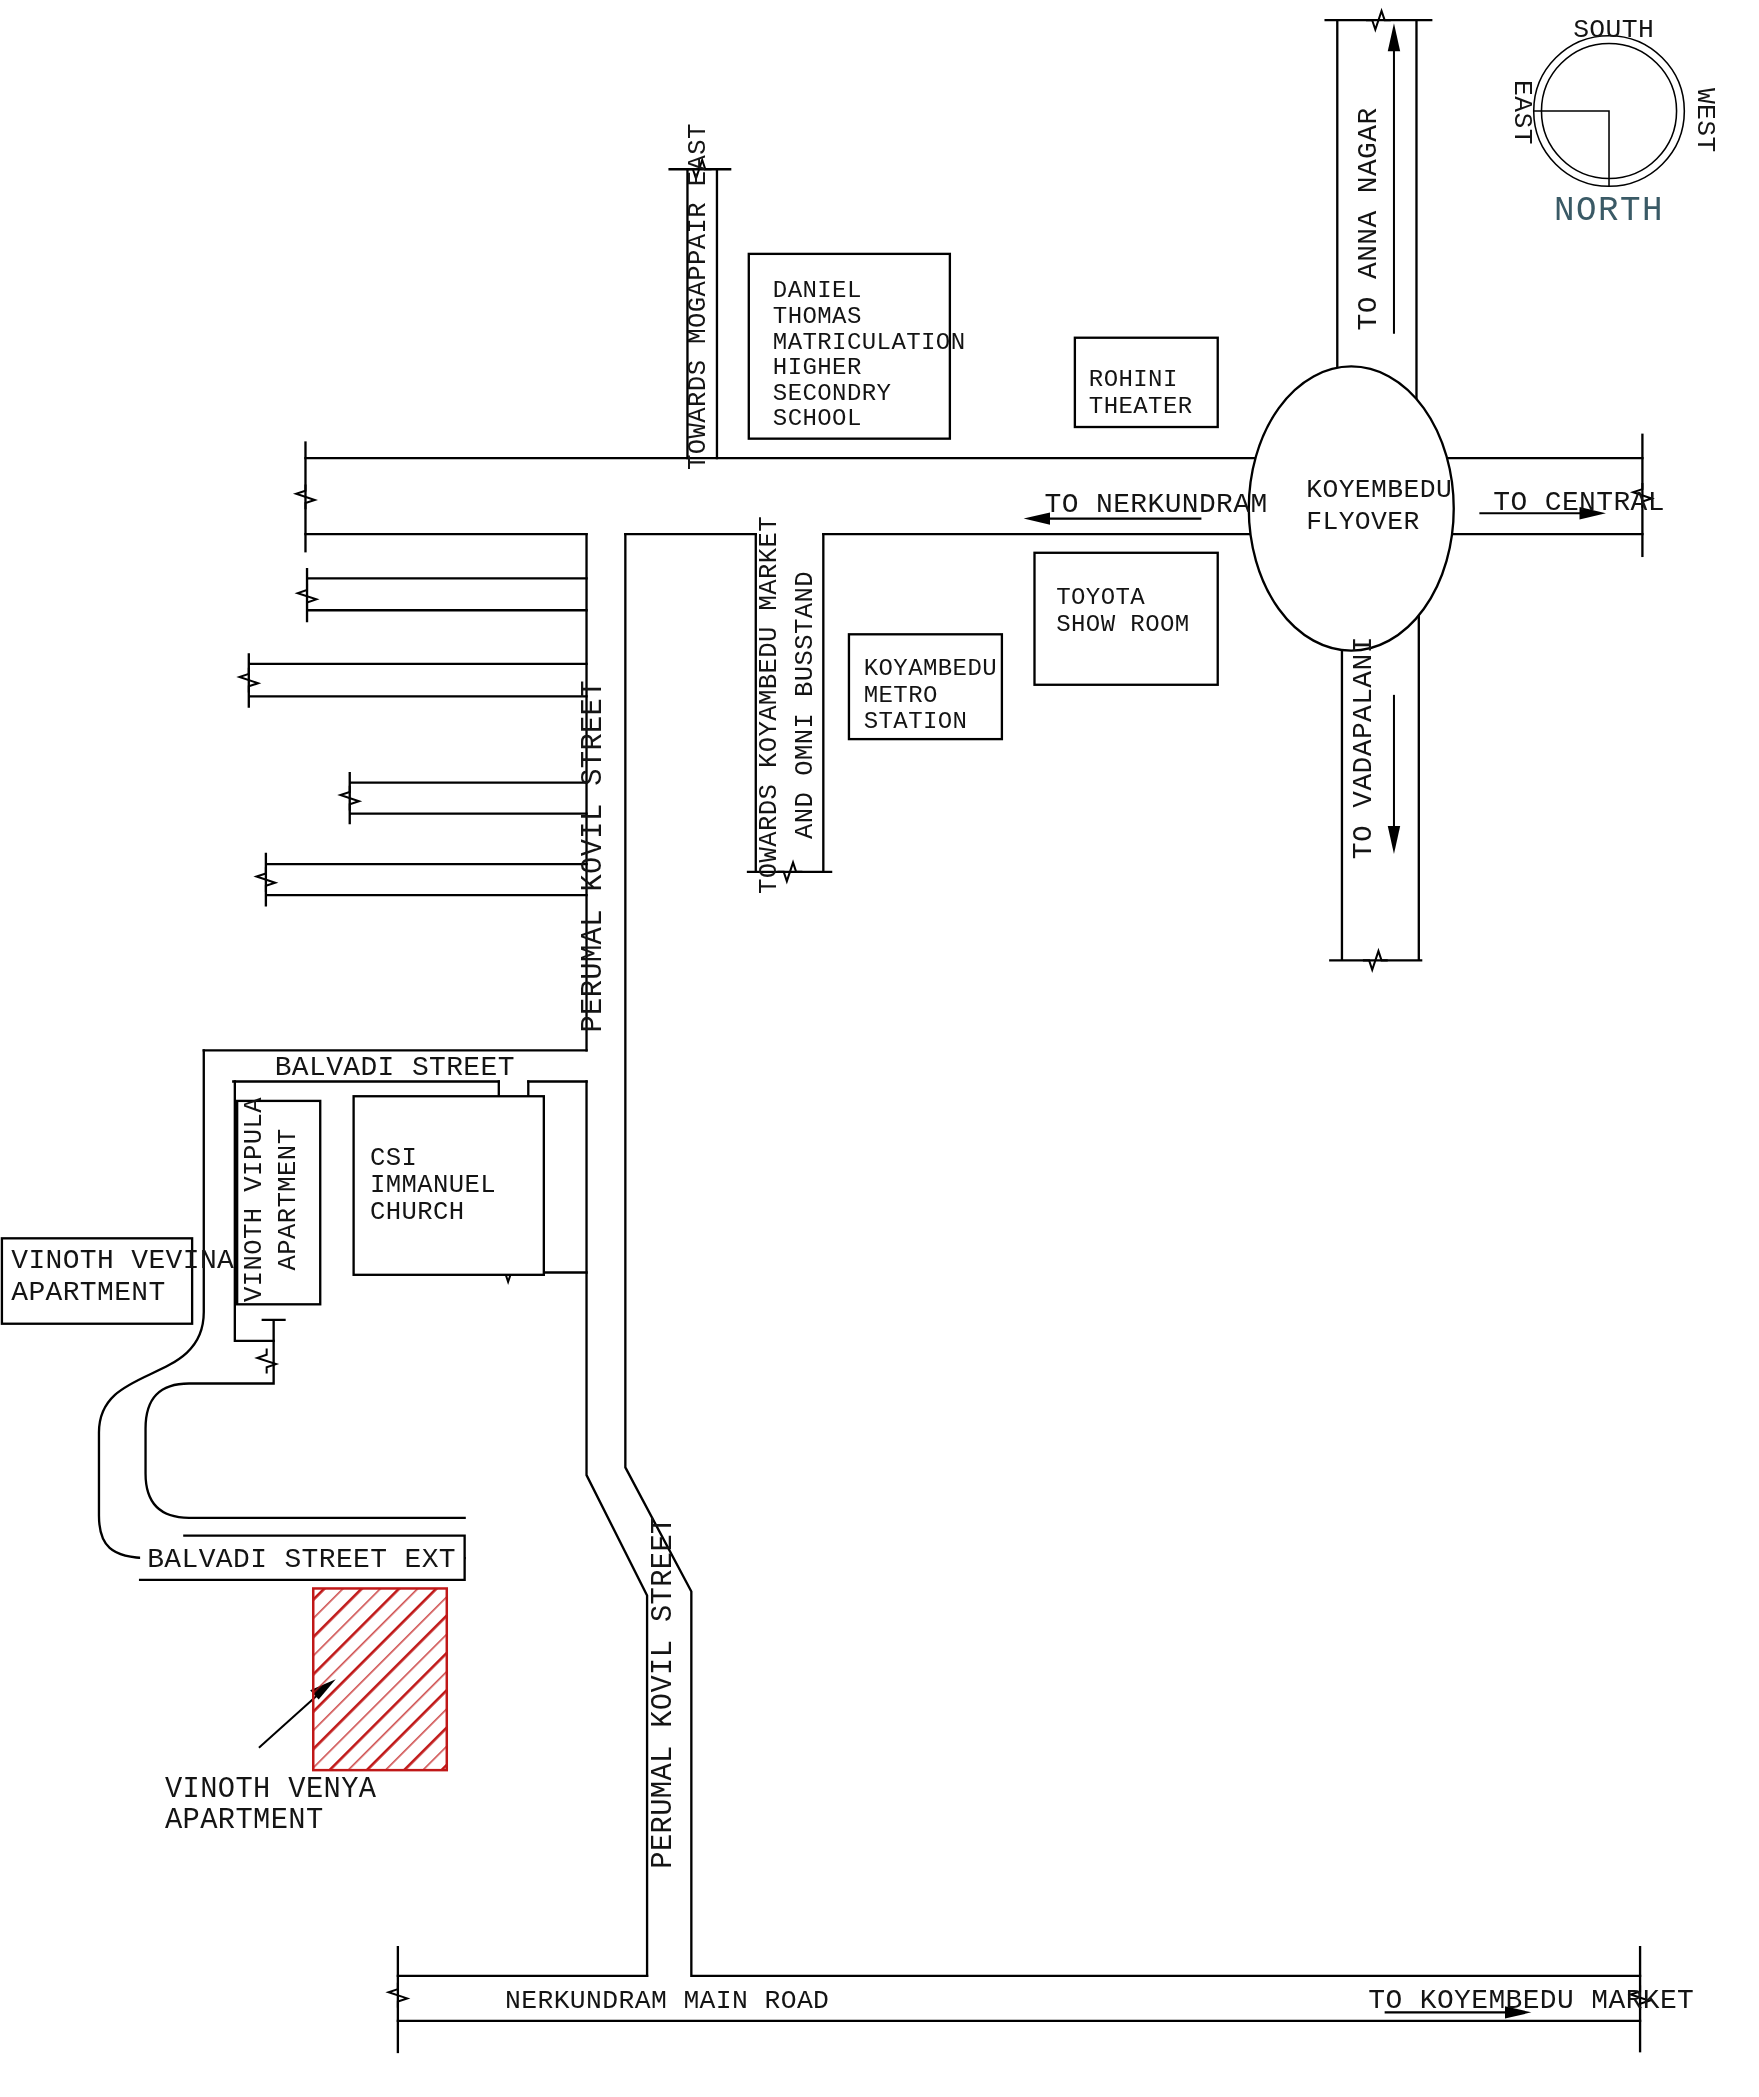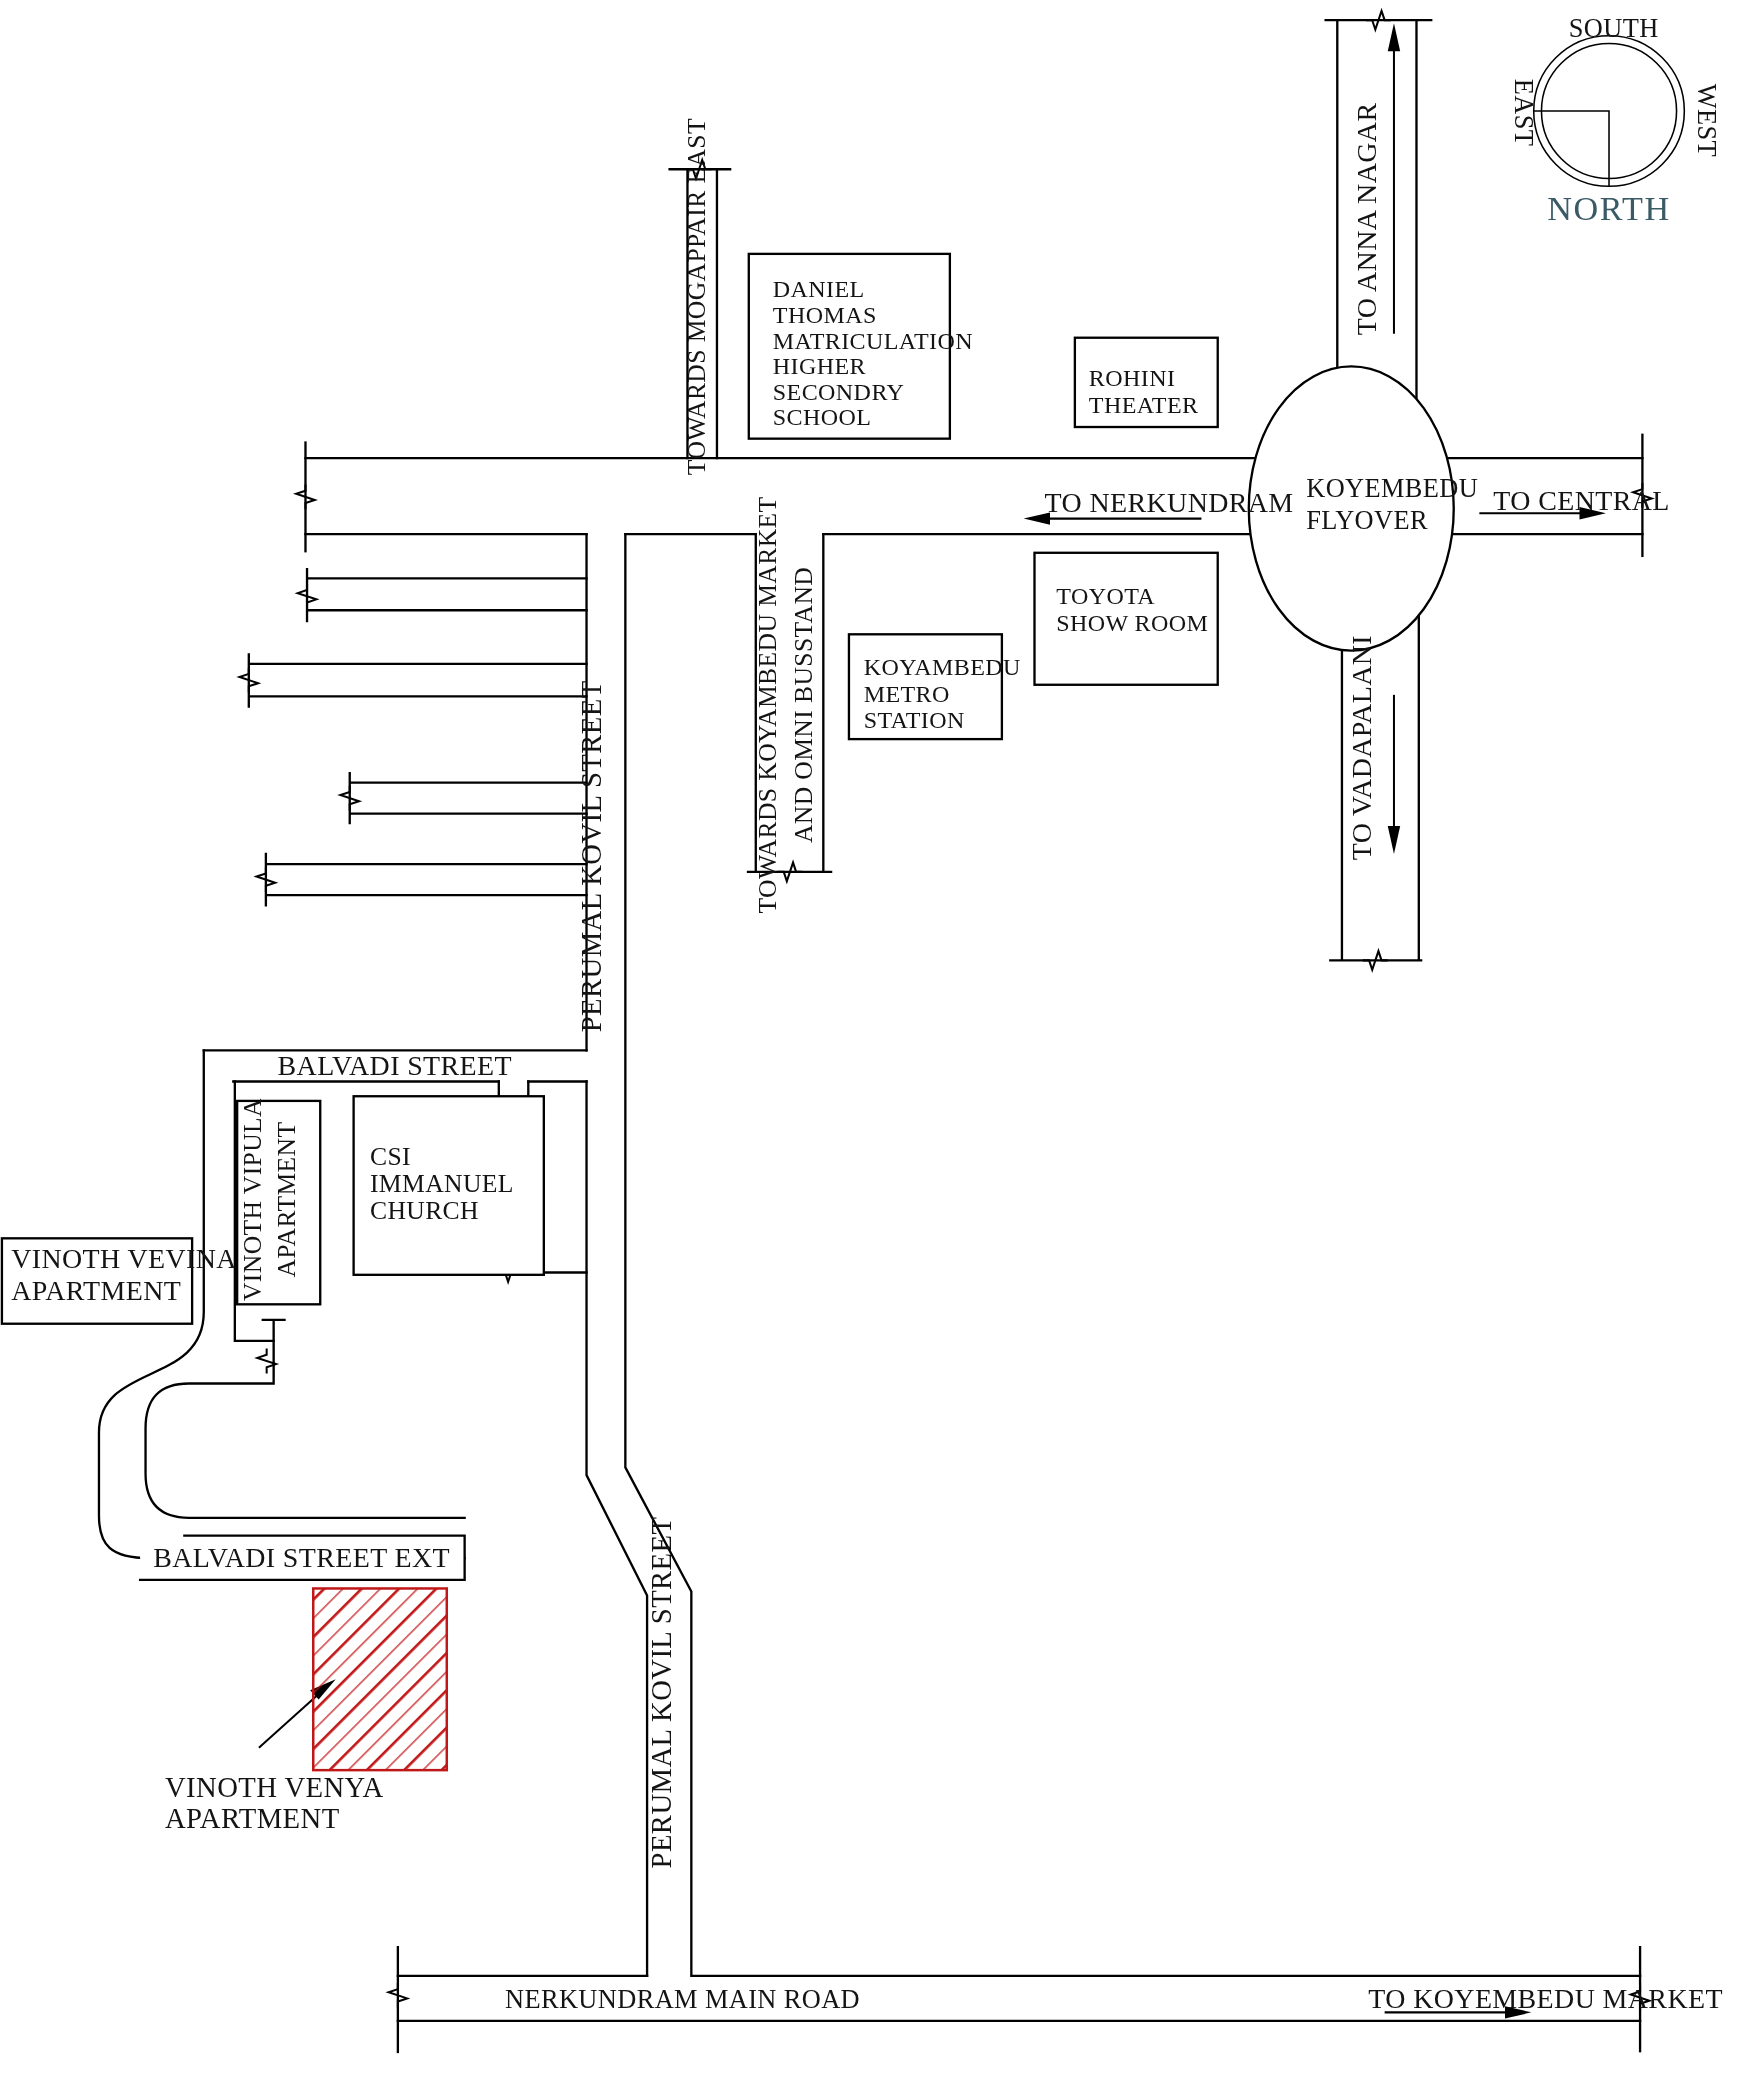--- a/index.html
+++ b/index.html
@@ -1,17 +1,17 @@
 <!DOCTYPE html>
 <html style="font-size:12.4px"><head>
 <meta charset="utf-8">
 <style>
   html,body{margin:0;padding:0;background:#ffffff;}
   .canvas{position:relative;width:1760px;height:2097px;background:#ffffff;overflow:hidden;
-          font-family:Liberation Serif, serif;}
+          font-family:Liberation Mono, monospace;}
   svg{display:block;}
   .ln{stroke:#000;stroke-width:3;fill:none;stroke-linecap:square;}
   .thin{stroke:#000;stroke-width:2;fill:none;}
   .box{fill:#fff;stroke:#000;stroke-width:3;}
   .brk{stroke:#000;stroke-width:2.6;fill:none;stroke-linejoin:miter;}
   text{fill:#141414;}
   .t31{font-size:31px;letter-spacing:.5px;}
   .t33{font-size:33px;letter-spacing:.5px;}
   .t34{font-size:34px;letter-spacing:.5px;}
   .t36{font-size:36px;letter-spacing:.5px;}

